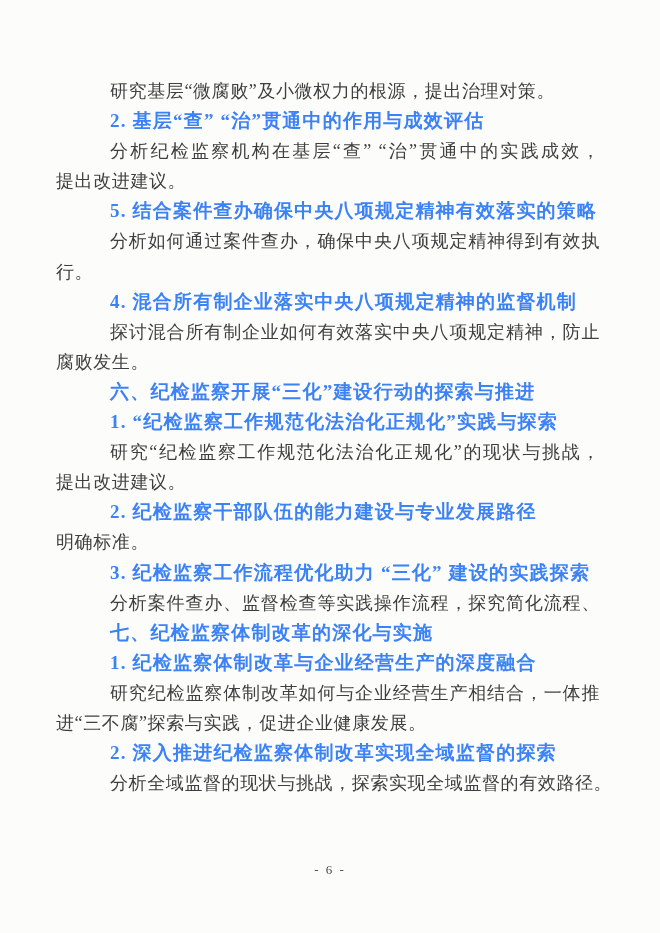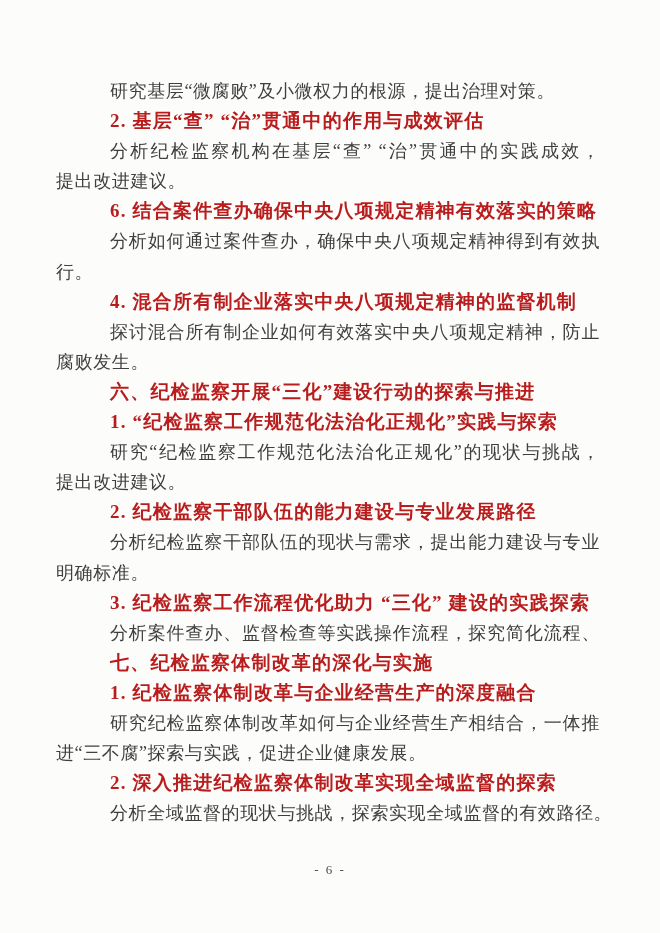--- a/index.html
+++ b/index.html
@@ -23,21 +23,21 @@
     line-height: 30.1px;
     font-size: 18px;
     letter-spacing: 0.6px;
     color: #3f3f3f;
     white-space: nowrap;
   }
   .line.heading {
     font-weight: bold;
     font-size: 19px;
     letter-spacing: 1.2px;
-    color: #b91c1c;
+    color: #3b82f6;
   }
   .line.first {
     padding-left: 54px;
   }
   .line.fill {
     white-space: normal;
     text-align: justify;
     text-align-last: justify;
     text-justify: inter-character;
     font-family: Liberation Serif, serif;
@@ -56,32 +56,31 @@
 </style>
 </head>
 <body>
 
 <div class="page">
   <div class="content">
     <div class="line body first">研究基层“微腐败”及小微权力的根源，提出治理对策。</div>
     <div class="line heading first">2. 基层“查” “治”贯通中的作用与成效评估</div>
     <div class="line body first fill">分析纪检监察机构在基层“查” “治”贯通中的实践成效，</div>
     <div class="line body">提出改进建议。</div>
-    <div class="line heading first">6. 结合案件查办确保中央八项规定精神有效落实的策略</div>
+    <div class="line heading first">5. 结合案件查办确保中央八项规定精神有效落实的策略</div>
     <div class="line body first fill">分析如何通过案件查办，确保中央八项规定精神得到有效执</div>
     <div class="line body">行。</div>
     <div class="line heading first">4. 混合所有制企业落实中央八项规定精神的监督机制</div>
     <div class="line body first fill">探讨混合所有制企业如何有效落实中央八项规定精神，防止</div>
     <div class="line body">腐败发生。</div>
     <div class="line heading first">六、纪检监察开展“三化”建设行动的探索与推进</div>
     <div class="line heading first">1. “纪检监察工作规范化法治化正规化”实践与探索</div>
     <div class="line body first fill">研究“纪检监察工作规范化法治化正规化”的现状与挑战，</div>
     <div class="line body">提出改进建议。</div>
     <div class="line heading first">2. 纪检监察干部队伍的能力建设与专业发展路径</div>
-    <div class="line body first fill">分析纪检监察干部队伍的现状与需求，提出能力建设与专业</div>
     <div class="line body">明确标准。</div>
     <div class="line heading first">3. 纪检监察工作流程优化助力 “三化” 建设的实践探索</div>
     <div class="line body first fill">分析案件查办、监督检查等实践操作流程，探究简化流程、</div>
     <div class="line heading first">七、纪检监察体制改革的深化与实施</div>
     <div class="line heading first">1. 纪检监察体制改革与企业经营生产的深度融合</div>
     <div class="line body first fill">研究纪检监察体制改革如何与企业经营生产相结合，一体推</div>
     <div class="line body">进“三不腐”探索与实践，促进企业健康发展。</div>
     <div class="line heading first">2. 深入推进纪检监察体制改革实现全域监督的探索</div>
     <div class="line body first">分析全域监督的现状与挑战，探索实现全域监督的有效路径。</div>
   </div>

